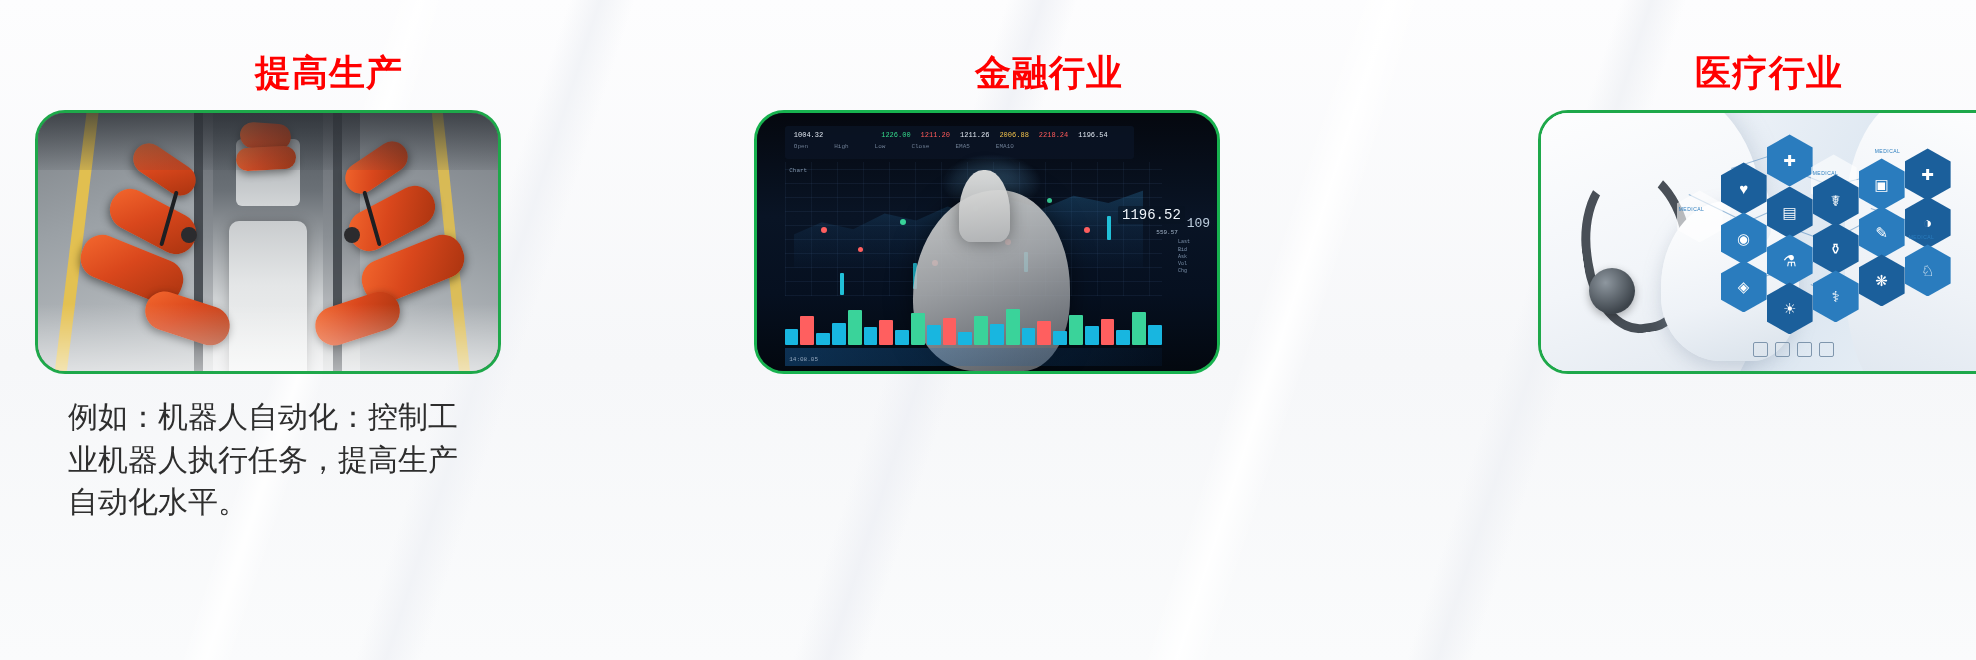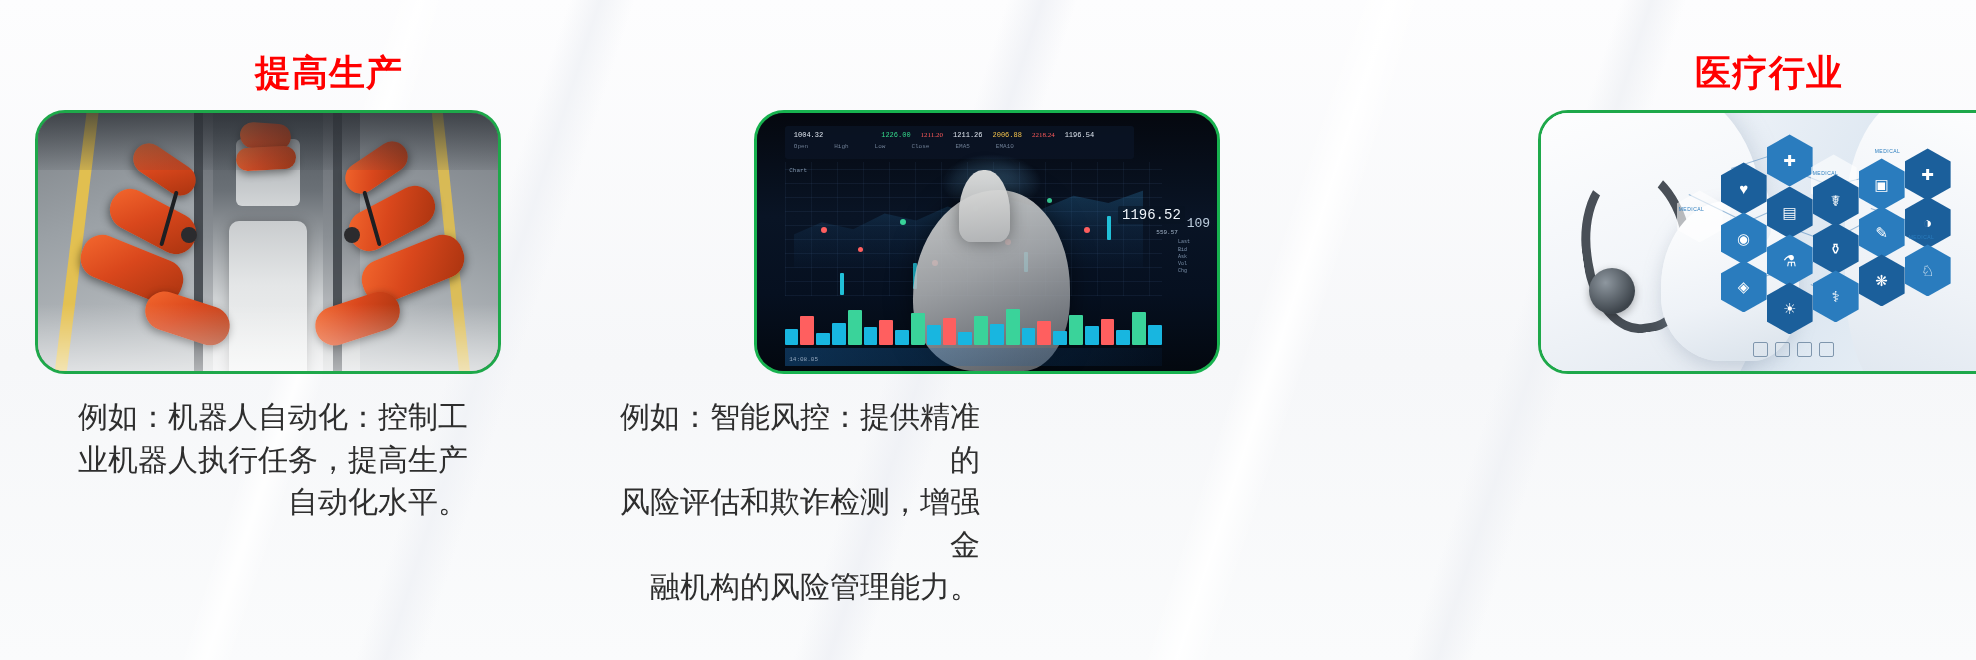--- a/index.html
+++ b/index.html
@@ -44,21 +44,21 @@
   .p2 .photo-frame{left:-90px;}
   .p3 .photo-frame{left:-216px;}
 
   .caption{
     position:absolute;
     top:396px;
     font-size:30px;
     line-height:1.42;
     color:#2e2e2e;
     letter-spacing:0px;
-    text-align:right;
+    text-align:left;
     white-space:pre-wrap;
   }
   .p1 .caption{left:68px;width:400px;}
   .p2 .caption{left:-58px;width:380px;}
   .p3 .caption{left:-186px;width:390px;}
 
   
   .photo-factory{position:absolute;inset:0;
     background:linear-gradient(180deg,#5b6066 0%,#73787e 22%,#8a8f94 48%,#b9bcbf 78%,#d8dadb 100%);}
   .f-floor-l{position:absolute;left:0;top:0;width:34%;height:100%;
@@ -89,21 +89,21 @@
 
   
   .photo-finance{position:absolute;inset:0;
     background:linear-gradient(180deg,#05080f 0%,#091425 40%,#061020 70%,#03080f 100%);}
   .fin-head{position:absolute;left:6%;top:5%;width:76%;height:13%;
     background:rgba(10,20,36,.85);border-radius:3px;}
   .fin-ticker{position:absolute;top:5.5%;left:8%;width:72%;height:6%;
     display:flex;gap:10px;align-items:center;}
   .fin-tick{font-size:7px;font-family:"Liberation Mono","DejaVu Sans Mono",monospace;white-space:nowrap;}
   .fin-tick.g{color:#35d98b;margin-left:48px;}
-  .fin-tick.r{color:#ff5a5a;font-family:Liberation Serif, serif;}
+  .fin-tick.r{color:#ff5a5a;}
   .fin-tick.w{color:#dfe6ef;}
   .fin-tick.y{color:#f0c04a;}
   .fin-sublab{position:absolute;top:11.5%;left:8%;width:72%;height:5%;display:flex;gap:26px;
     font-size:6px;color:#6d7d93;font-family:"Liberation Mono","DejaVu Sans Mono",monospace;}
   .fin-grid{position:absolute;left:6%;top:19%;width:82%;height:52%;
     background:
       repeating-linear-gradient(0deg,rgba(60,90,130,.16) 0 1px,transparent 1px 14px),
       repeating-linear-gradient(90deg,rgba(60,90,130,.13) 0 1px,transparent 1px 26px);}
   .fin-band{position:absolute;left:8%;top:26%;width:76%;height:34%;
     background:linear-gradient(180deg,rgba(52,150,210,.30) 0%,rgba(40,110,170,.13) 55%,rgba(20,60,110,.05) 100%);
@@ -216,20 +216,21 @@
         <div class="f-bot-light"></div>
       </div>
     </div>
 
     <div class="caption">例如：机器人自动化：控制工
 业机器人执行任务，提高生产
 自动化水平。</div>
   </div>
 
   <div class="panel p2">
+    <div class="panel-title" style="color:#FF0000;margin-left:62px">金融行业</div>
 
     <div class="photo-frame" style="border-color:#17B24F;left:96px">
       <div class="photo-finance">
         <div class="fin-head"></div>
 
         <div class="fin-ticker">
           <span class="fin-tick w">1004.32</span>
           <span class="fin-tick g">1226.00</span>
           <span class="fin-tick r">1211.20</span>
           <span class="fin-tick w">1211.26</span>
@@ -304,23 +305,20 @@
             <i style="height:38%;background:#18b6e0"></i>
           <i style="height:80%;background:#3ad39a"></i>
             <i style="height:50%;background:#18b6e0"></i>
         </div>
 
         <div class="fin-bottom"></div>
         <div class="fin-time">14:08.05</div>
       </div>
     </div>
 
-    <div class="caption">例如：智能风控：提供精准的
-风险评估和欺诈检测，增强金
-融机构的风险管理能力。</div>
   </div>
 
   <div class="panel p3">
     <div class="panel-title" style="color:#FF0000;margin-left:124px">医疗行业</div>
 
     <div class="photo-frame" style="border-color:#1EA84A;left:222px;background:#eef3f8">
       <div class="photo-medical">
         <div class="med-coat"></div>
         <div class="med-coat2"></div>
         <div class="med-steth-tube"></div>

